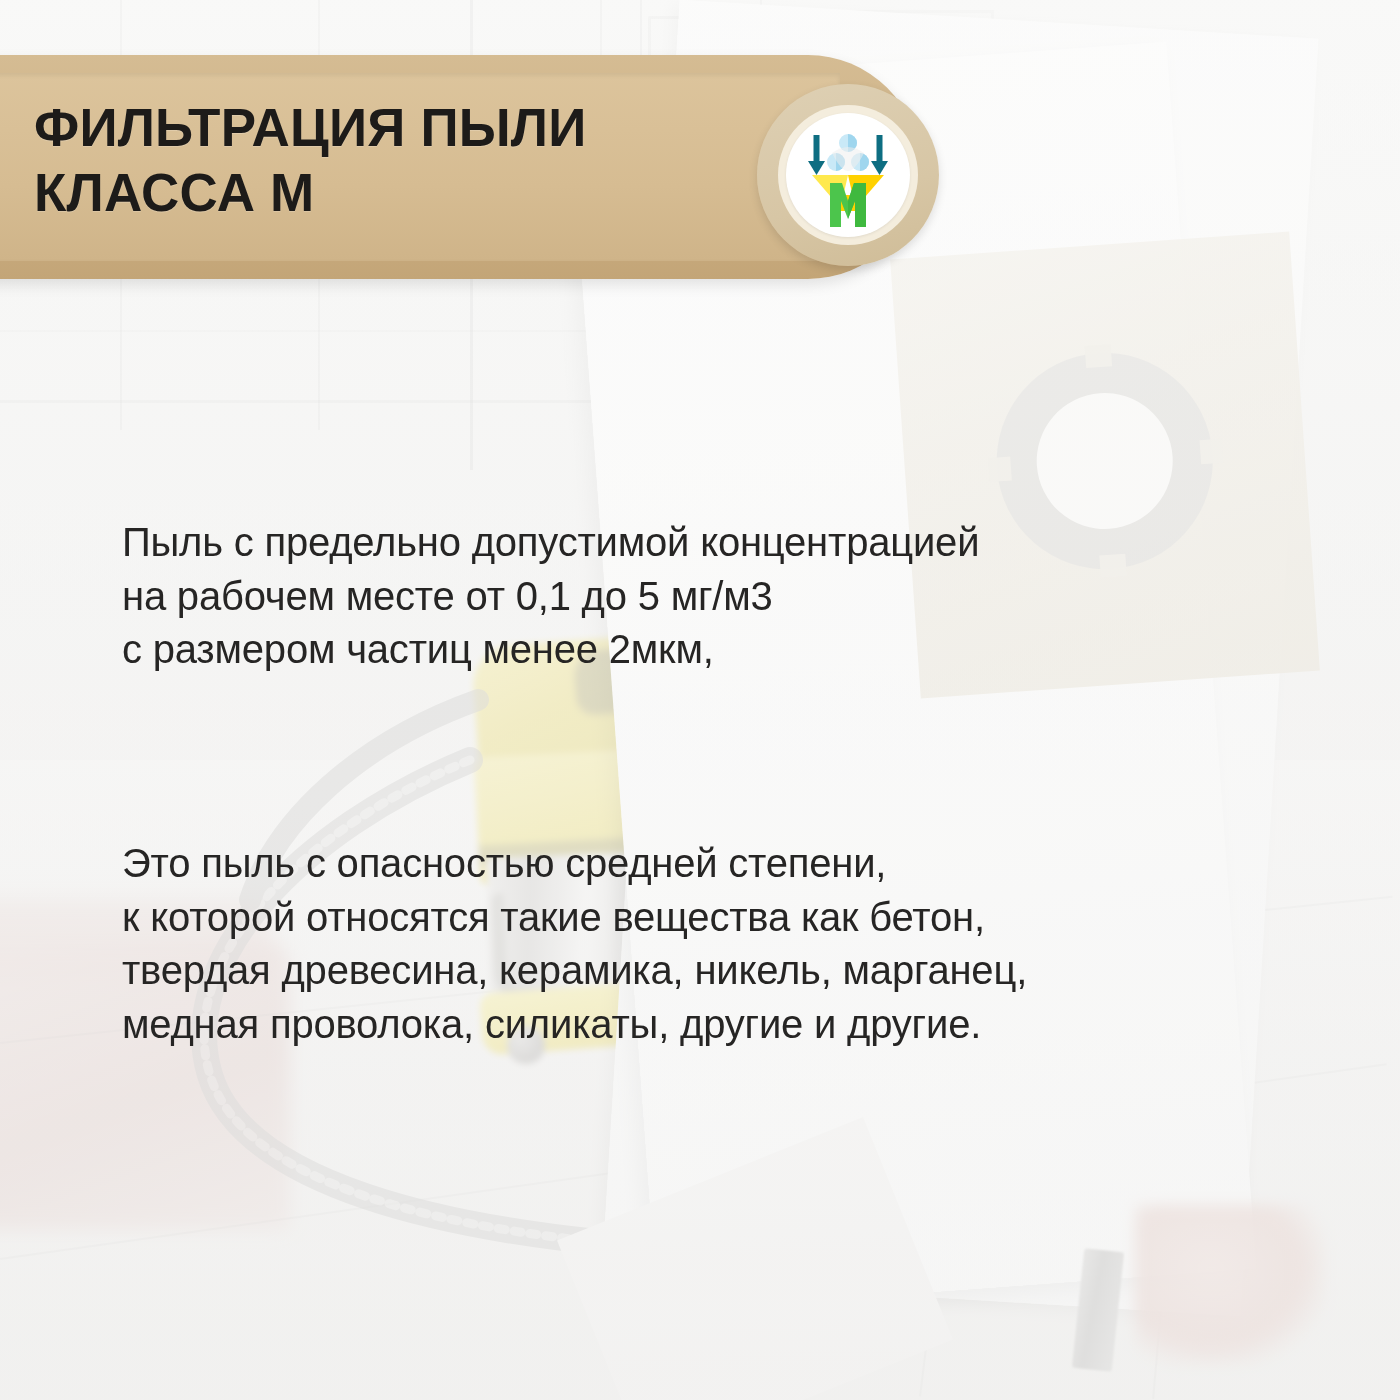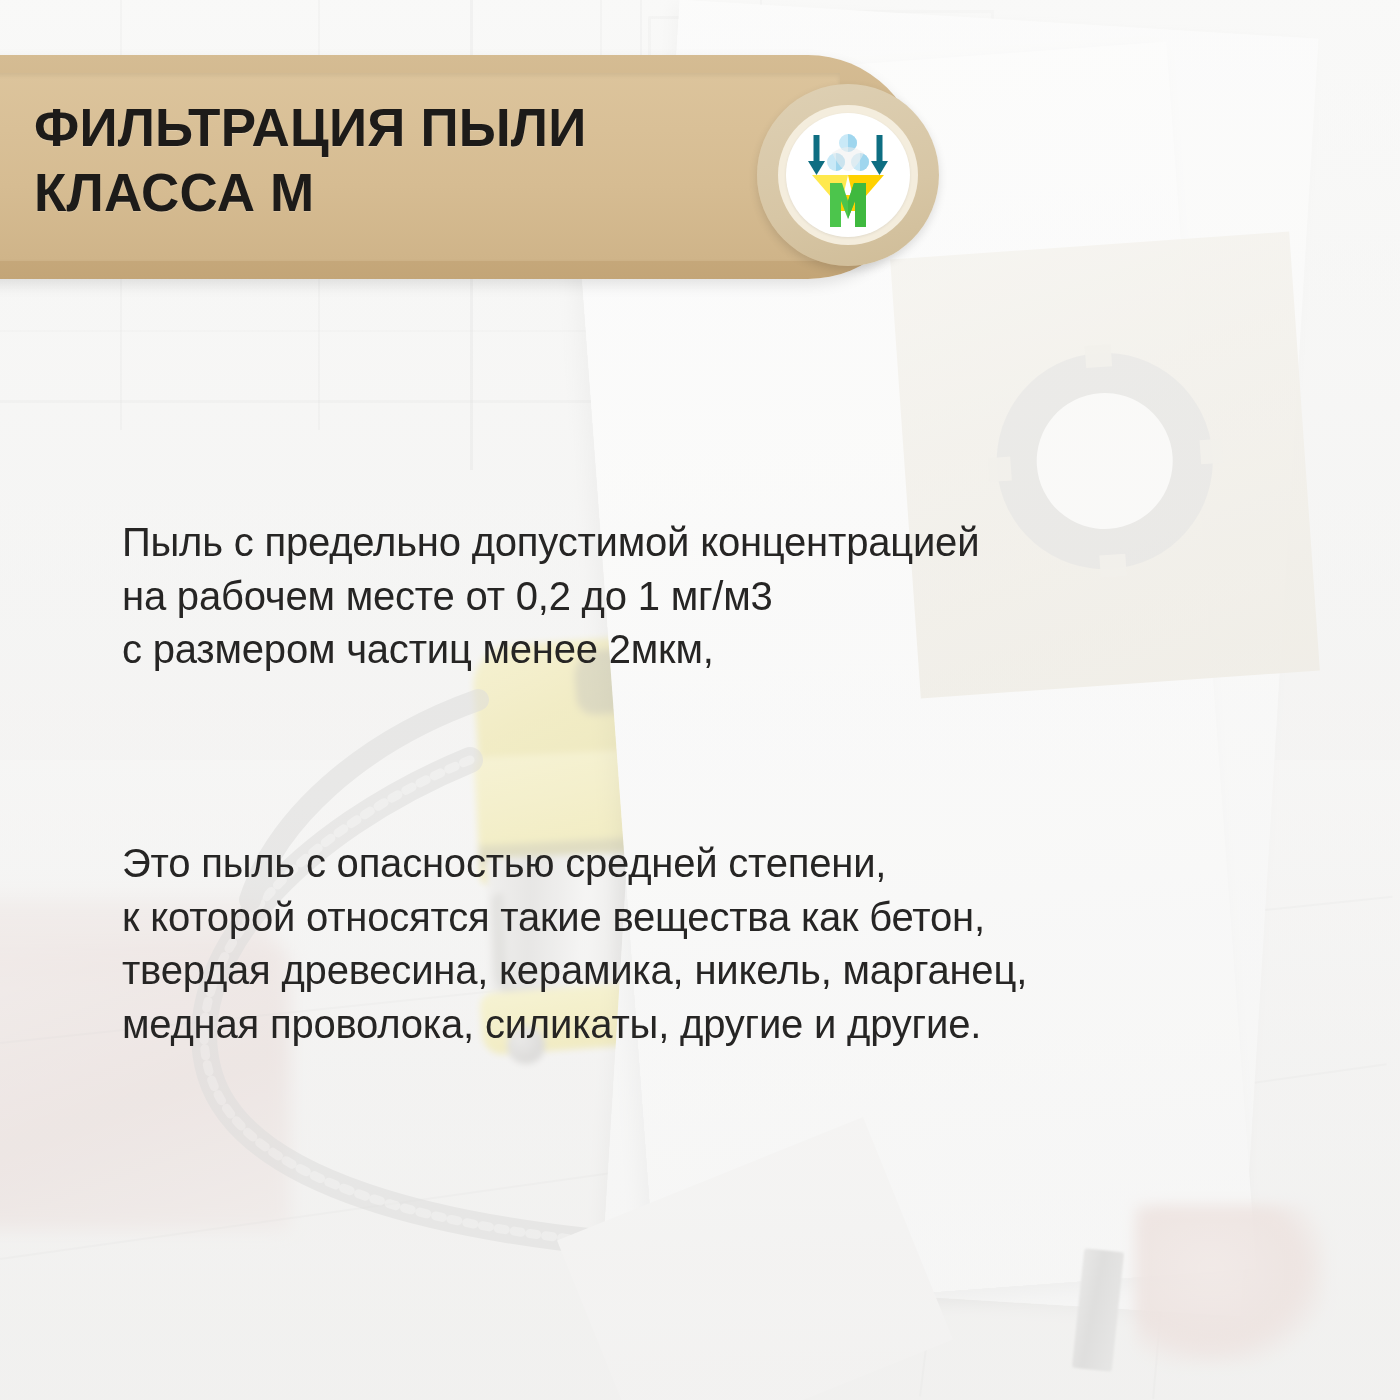--- a/index.html
+++ b/index.html
@@ -343,21 +343,21 @@
     </g>
 
     <g>
       <polygon points="44,70 56,70 62,88 68,70 80,70 80,114 69,114 69,88 62,106 55,88 55,114 44,114" fill="#4CC54C"></polygon>
       <polygon points="62,88 68,70 80,70 80,114 69,114 69,88 62,106" fill="#3FB93F"></polygon>
     </g>
   </svg>
 
   <div class="copy">
     <p>Пыль с предельно допустимой концентрацией
-на рабочем месте от 0,2 до 1 мг/м3
+на рабочем месте от 0,1 до 5 мг/м3
 с размером частиц менее 2мкм,</p>
     <div class="gap"></div>
     <p>Это пыль с опасностью средней степени,
 к которой относятся такие вещества как бетон,
 твердая древесина, керамика, никель, марганец,
 медная проволока, силикаты, другие и другие.</p>
   </div>
 
 </div>
 

